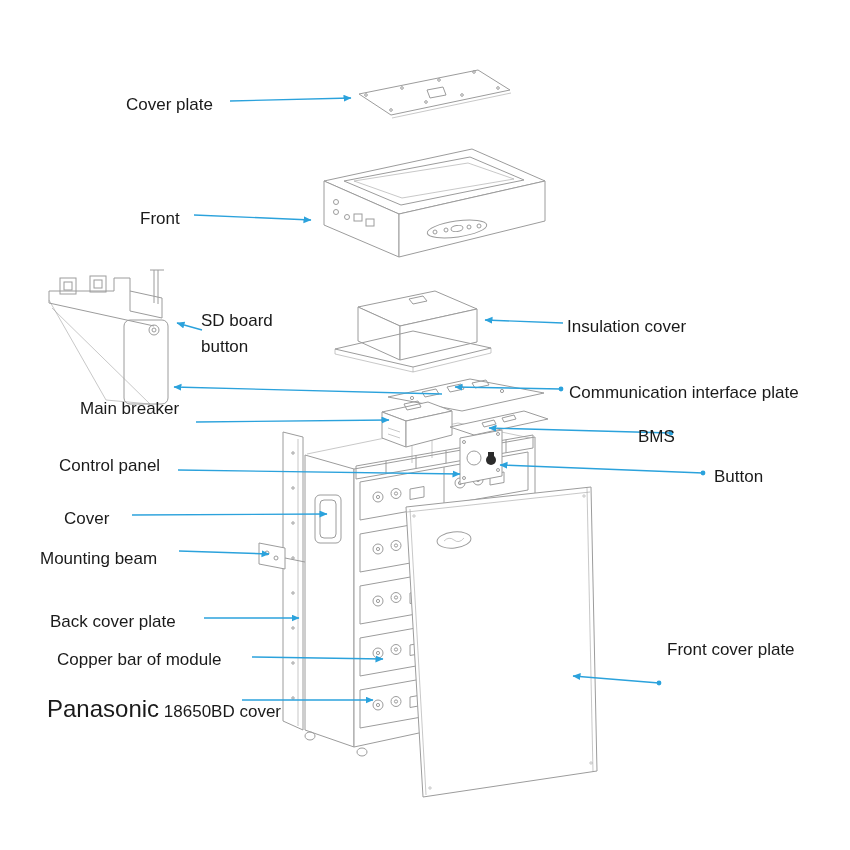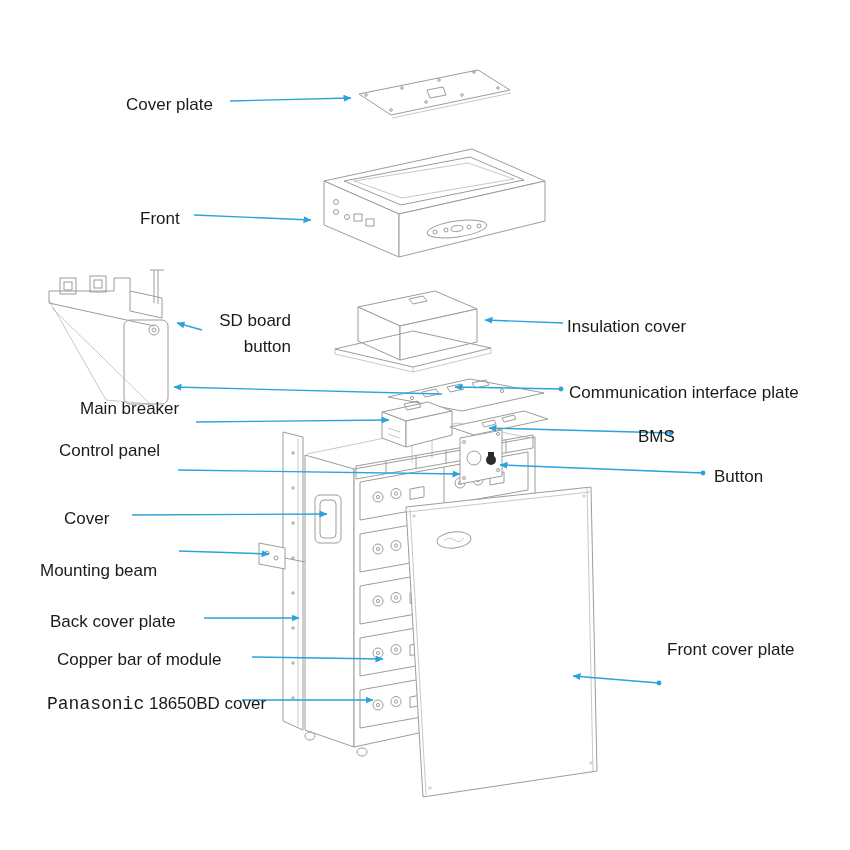--- a/index.html
+++ b/index.html
@@ -1,22 +1,22 @@
 <!DOCTYPE html>
 <html style="--leader: #2ba2dc; --draw: #9c9c9c; --text: #1a1a1a; --bg: #ffffff;"><head>
 <meta charset="utf-8">
 <style>
   * { margin:0; padding:0; box-sizing:border-box; }
   html,body { background:#fff; }
   body { font-family:"Liberation Sans", sans-serif; }
   .stage { position:relative; width:846px; height:850px; background:var(--bg,#fff); overflow:hidden; margin:8px auto; }
   .stage svg { position:absolute; left:0; top:0; }
   .label { position:absolute; font-size:17px; line-height:1.5; color:var(--text,#1a1a1a); white-space:nowrap; }
-  .label.multiline { white-space:pre-line; text-align:right; }
-  .serif { font-family:Liberation Mono, monospace; font-size:18px; }
+  .label.multiline { white-space:pre-line; text-align:left; }
+  .serif { font-family:Liberation Sans, sans-serif; font-size:24px; }
   svg .draw  { stroke:var(--draw,#9c9c9c); fill:none; stroke-width:1; }
   svg .drawf { stroke:var(--draw,#9c9c9c); fill:#fff; stroke-width:1; }
   svg .drawl { stroke:var(--draw,#9c9c9c); fill:none; stroke-width:0.7; opacity:.8; }
   svg .leader-line { stroke:var(--leader,#2ba2dc); stroke-width:1.4; fill:none; }
   svg .dot { fill:var(--leader,#2ba2dc); }
   svg .arrowhead { fill:var(--leader,#2ba2dc); }
   svg .dark { fill:#2b2b2b; stroke:none; }
 </style>
 </head>
 <body>
@@ -227,23 +227,23 @@
       <circle class="dot" cx="701" cy="465" r="2.4"></circle>
       <circle class="dot" cx="657" cy="675" r="2.4"></circle>
     </g>
   </svg>
 
   <div class="label" style="left:124px; top:84px">Cover plate</div>
   <div class="label" style="left:138px; top:198px">Front</div>
   <div class="label multiline" style="left:199px; top:300px; width:90px">SD board
 button</div>
   <div class="label" style="left:78px;  top:388px">Main breaker</div>
-  <div class="label" style="left:57px;  top:430px">Control panel</div>
+  <div class="label" style="left:57px;  top:445px">Control panel</div>
   <div class="label" style="left:62px;  top:498px">Cover</div>
-  <div class="label" style="left:38px;  top:550px">Mounting beam</div>
+  <div class="label" style="left:38px;  top:538px">Mounting beam</div>
   <div class="label" style="left:55px;  top:639px">Copper bar of module</div>
   <div class="label" style="left:48px;  top:601px">Back cover plate</div>
   <div class="label" style="left:45px;  top:683px">
     <span class="serif">Panasonic</span>
     <span>18650BD cover</span>
   </div>
   <div class="label" style="left:567px; top:372px">Communication interface plate</div>
   <div class="label" style="left:565px; top:306px">Insulation cover</div>
   <div class="label" style="left:636px; top:416px">BMS</div>
   <div class="label" style="left:712px; top:456px">Button</div>

